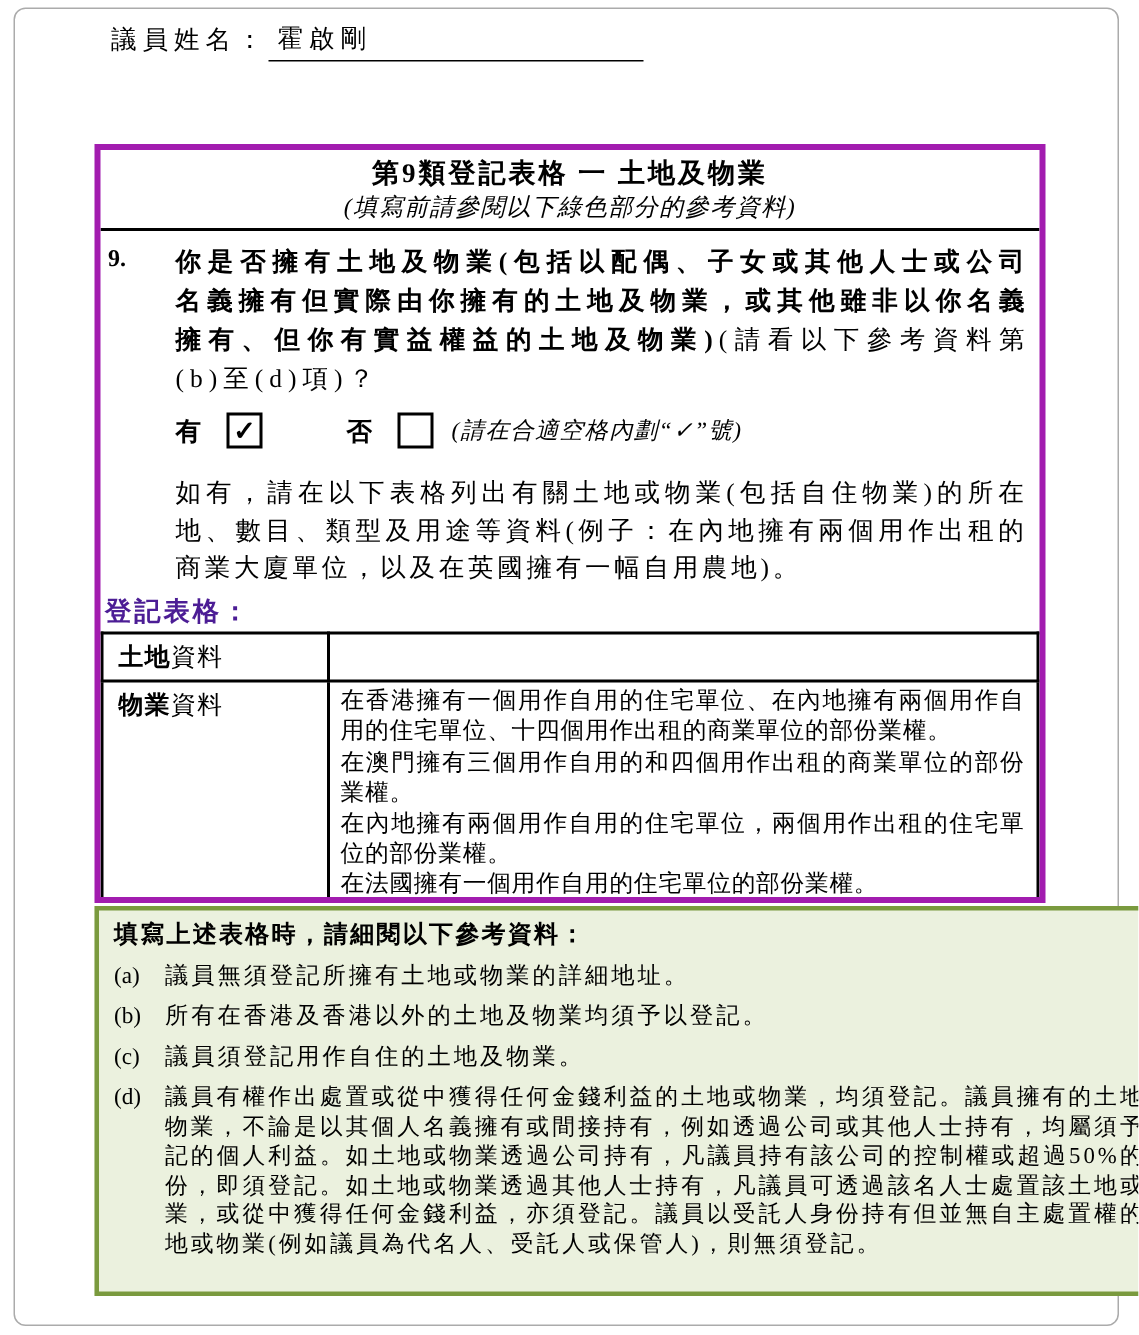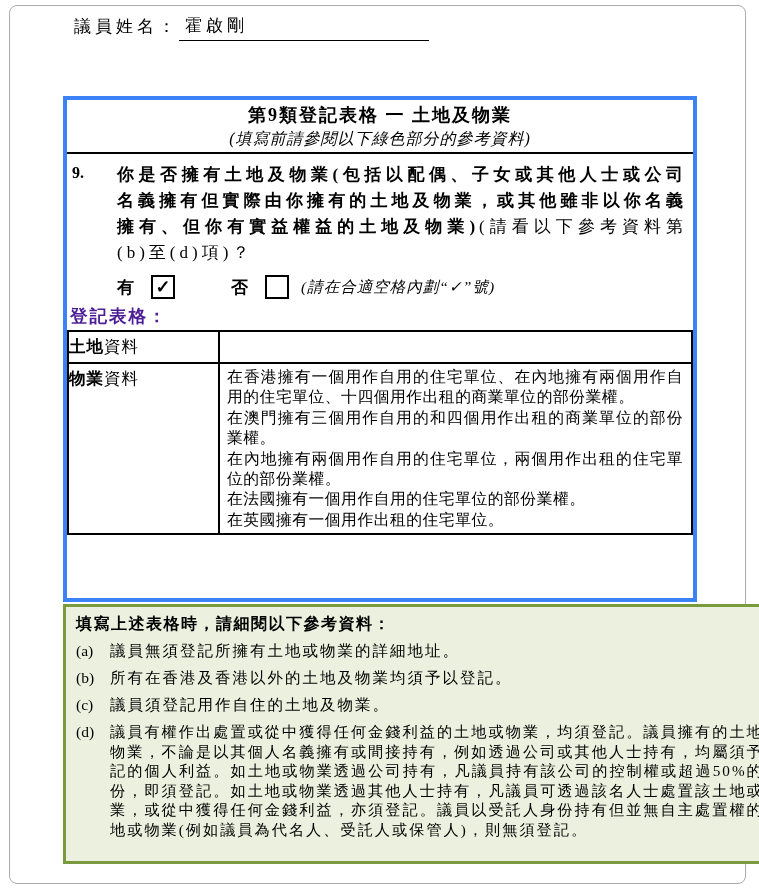--- a/index.html
+++ b/index.html
@@ -19,21 +19,21 @@
   .fields { position:absolute; left:74px; top:14px; }
   .field-row { display:flex; align-items:flex-end; margin-bottom:6px;justify-content:space-between; }
   .field-label { font-size:17px; letter-spacing:4px; white-space:nowrap; padding-bottom:3px; }
   .field-value { width:250px; border-bottom:1.5px solid #000; padding:0 0 3px 6px; min-height:26px; }
   .name-value { font-size:17px; letter-spacing:4px; }
   .date-value { font-size:15.5px; letter-spacing:0.5px; }
 
   
   .blue-box {
     position:absolute; left:63px; top:96px; width:634px; height:506px;
-    border:4px solid #3b82f6; background:#fff; overflow:hidden;
+    border:4px solid #a21caf; background:#fff; overflow:hidden;
   }
   .bb-title { text-align:center; font-weight:bold; font-size:18px; letter-spacing:2px; margin-top:3px; line-height:25px; }
   .bb-subtitle { text-align:center; font-style:italic; font-size:16px; letter-spacing:1px; line-height:22px; }
   .bb-line { border-bottom:2.5px solid #000; margin-top:2px; }
   .question { display:flex; margin:8px 6px 0 5px; }
   .q-num { font-weight:bold; font-size:16px; width:45px; flex-shrink:0; padding-top:2px; }
   .q-text { flex:1; font-size:17px; line-height:26px; letter-spacing:4px; text-align:justify; font-weight:bold; }
   .q-note { font-weight:normal; }
   .answer-row { display:flex; align-items:center; margin:8px 0 0 50px; height:26px; }
   .yn-label { font-size:17px; font-weight:bold; letter-spacing:1px; }
@@ -41,21 +41,21 @@
     width:24px; height:24px; border:2px solid #000; background:#fff;
     display:flex; align-items:center; justify-content:center;
     font-size:18px; font-weight:bold; margin-left:16px; cursor:pointer;
   }
   .no-label { margin-left:56px; }
   .cb-note { font-style:italic; font-size:15.5px; margin-left:12px; letter-spacing:1px; }
   .instruction { margin:16px 8px 0 50px; font-size:17px; line-height:25px; letter-spacing:2.5px; text-align:justify; }
   .form-label { margin:4px 0 2px 3px; color:#4c1d95; font-weight:bold; font-size:17.5px; letter-spacing:2px; line-height:24px; }
   table.reg { border-collapse:collapse; width:100%; }
   table.reg td { border:2px solid #000; vertical-align:top; }
-  td.lbl { width:151px; font-size:16.5px; letter-spacing:1px; padding:4px 0; line-height:22px; }
+  td.lbl { width:151px; font-size:16.5px; letter-spacing:1px; padding:4px 10px; line-height:22px; }
   td.lbl .b { font-weight:bold; }
   td.val { padding:3px 8px 3px 7px; }
   .prop-para { font-size:15.8px; line-height:20.4px; letter-spacing:0.5px; text-align:justify; }
 
   
   .green-box {
     position:absolute; left:63px; top:604px; width:735px; height:260px;
     border:3px solid #7a9a3e; background:#ebf1de; padding:6px 10px 4px 8px; overflow:hidden;
   }
   .green-header { font-weight:bold; font-size:16px; letter-spacing:1.5px; line-height:21px; margin-left:2px; }
@@ -90,20 +90,21 @@
     <div class="answer-row">
       <span class="yn-label">有</span>
       <span class="checkbox">
           <span>✓</span>
         </span>
       <span class="yn-label no-label">否</span>
       <span class="checkbox"></span>
       <span class="cb-note">(請在合適空格內劃“✓”號)</span>
     </div>
 
+    <div class="instruction">如有，請在以下表格列出有關土地或物業(包括自住物業)的所在地、數目、類型及用途等資料(例子：在內地擁有兩個用作出租的商業大廈單位，以及在英國擁有一幅自用農地)。</div>
 
     <div class="form-label">登記表格：</div>
 
     <table class="reg">
       <tbody>
           <tr>
         <td class="lbl"><span class="b">土地</span><span>資料</span></td>
         <td class="val"></td>
       </tr>
       <tr>

